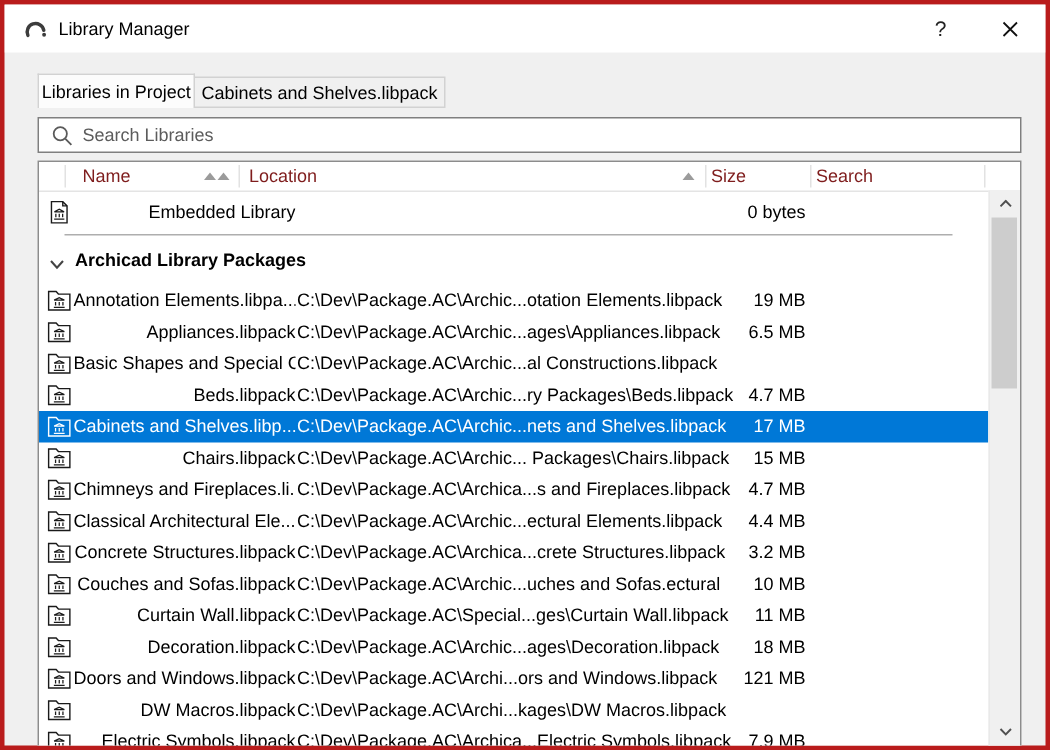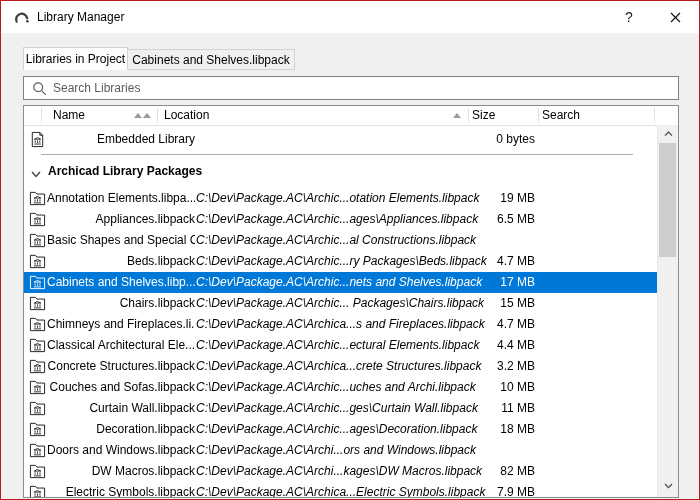--- a/index.html
+++ b/index.html
@@ -1,19 +1,19 @@
 <!DOCTYPE html>
 <html><head>
 <meta charset="utf-8">
 <style>
   html,body{margin:0;padding:0;background:#c8c8c8;}
   *{box-sizing:border-box;}
   .window{
     position:relative;width:700px;height:500px;background:#f0f0f0;
-    border:1px solid #b91c1c;font-family:"Liberation Sans",sans-serif;
+    border:3px solid #b91c1c;font-family:"Liberation Sans",sans-serif;
     color:#000;overflow:hidden;
   }
   
   .titlebar{position:absolute;top:0;left:0;right:0;height:32px;background:#ffffff;}
   .app-logo{position:absolute;left:13px;top:8px;width:16px;height:16px;}
   .win-title{position:absolute;left:36px;top:0;height:32px;line-height:32px;font-size:12px;}
   .cap-btn{position:absolute;top:0;width:46px;height:32px;display:flex;align-items:center;justify-content:center;background:transparent;border:none;font-size:14px;cursor:default;}
   .btn-help{right:47px;font-size:14px;color:#222;}
   .btn-close{right:1px;}
   
@@ -21,31 +21,31 @@
   .tab-active{left:22px;top:46px;width:105px;height:23px;line-height:22px;background:#fcfcfc;border:1px solid #d2d2d2;border-bottom:none;z-index:2;}
   .tab-inactive{left:126px;top:48px;width:168px;height:21px;line-height:20px;background:#f0f0f0;border:1px solid #d2d2d2;}
   
   .search-box{position:absolute;left:22px;top:75px;width:656px;height:24px;background:#fff;border:1px solid #7f7f7f;}
   .search-box svg{position:absolute;left:8px;top:4px;}
   .search-input{position:absolute;left:0;top:0;width:100%;height:100%;border:none;outline:none;background:transparent;padding:0 4px 0 29px;font-family:"Liberation Sans",sans-serif;font-size:12px;color:#000000;}
   .search-input::placeholder{color:#5c5c5c;opacity:1;}
   
   .list-frame{position:absolute;left:22px;top:104px;width:656px;height:393px;background:#fff;border:1px solid #8c8c8c;overflow:hidden;}
   .lv-header{position:absolute;top:0;left:0;right:0;height:20px;background:#fff;border-bottom:1px solid #e4e4e4;font-size:12px;}
-  .hcell{position:absolute;top:0;height:19px;line-height:19px;color:#000000;}
+  .hcell{position:absolute;top:0;height:19px;line-height:19px;color:#7f1d1d;}
   .hsep{position:absolute;top:2px;bottom:2px;width:1px;background:#e2e2e2;}
   .sort-up{position:absolute;top:7px;width:0;height:0;border-left:4px solid transparent;border-right:4px solid transparent;border-bottom:5px solid #9b9b9b;}
   
   .lv-body{position:absolute;top:20px;left:0;right:21px;bottom:0;font-size:12px;overflow:hidden;}
   .lv-row{position:relative;height:21px;white-space:nowrap;color:#000;}
   .lv-row.selected{background:#0078d7;color:#fff;}
   .c-icon{position:absolute;left:5px;top:2px;width:17px;height:17px;color:#1a1a1a;}
   .lv-row.selected .c-icon{color:#ffffff;}
   .c-name{position:absolute;left:23px;top:0;width:148px;height:21px;line-height:21px;overflow:hidden;text-align:right;}
-  .c-loc{position:absolute;left:172px;top:0;height:21px;line-height:21px;font-style:italic;}
+  .c-loc{position:absolute;left:172px;top:0;height:21px;line-height:21px;}
   .c-size{position:absolute;left:430px;top:0;width:81px;height:21px;line-height:21px;text-align:right;}
   .c-status{position:absolute;left:517px;top:0;height:21px;line-height:21px;}
   .row-embedded{margin-top:3px;}
   .group-sep{margin:4px 24px 0 17px;border-top:1px solid #aeaeae;height:0;}
   .group-header{position:relative;height:24px;margin-top:4px;font-weight:bold;}
   .group-header .chev{position:absolute;left:7px;top:8px;color:#444;}
   .group-header .glabel{position:absolute;left:24px;top:0;height:24px;line-height:24px;}
   .rows-start{margin-top:5px;}
   
   .vscroll{position:absolute;top:19px;right:0;width:21px;bottom:0;background:#f0f0f0;border-left:1px solid #e9e9e9;}
@@ -259,35 +259,35 @@
           <div class="lv-row">
     <span class="c-icon">
       <svg width="17" height="17" viewBox="0 0 18 18">
         <path d="M1.5 15.5 V2.5 H6.8 L8.4 4.3 H16.5 V15.5 Z" fill="none" stroke="currentColor" stroke-width="1"></path>
         <path d="M5.4 8.6 L9 6.8 L12.6 8.6 Z" fill="none" stroke="currentColor" stroke-width="0.9"></path>
         <path d="M6.4 9.9 V12.4 M9 9.9 V12.4 M11.6 9.9 V12.4" stroke="currentColor" stroke-width="0.9"></path>
         <path d="M5.2 13.6 H12.8" stroke="currentColor" stroke-width="0.9"></path>
       </svg>
     </span>
     <span class="c-name">Couches and Sofas.libpack</span>
-    <span class="c-loc">C:\Dev\Package.AC\Archic...uches and Archi.libpack</span>
+    <span class="c-loc">C:\Dev\Package.AC\Archic...uches and Sofas.ectural</span>
     <span class="c-size">10 MB</span>
     <span class="c-status"></span>
   </div>
           <div class="lv-row">
     <span class="c-icon">
       <svg width="17" height="17" viewBox="0 0 18 18">
         <path d="M1.5 15.5 V2.5 H6.8 L8.4 4.3 H16.5 V15.5 Z" fill="none" stroke="currentColor" stroke-width="1"></path>
         <path d="M5.4 8.6 L9 6.8 L12.6 8.6 Z" fill="none" stroke="currentColor" stroke-width="0.9"></path>
         <path d="M6.4 9.9 V12.4 M9 9.9 V12.4 M11.6 9.9 V12.4" stroke="currentColor" stroke-width="0.9"></path>
         <path d="M5.2 13.6 H12.8" stroke="currentColor" stroke-width="0.9"></path>
       </svg>
     </span>
     <span class="c-name">Curtain Wall.libpack</span>
-    <span class="c-loc">C:\Dev\Package.AC\Archic...ges\Curtain Wall.libpack</span>
+    <span class="c-loc">C:\Dev\Package.AC\Special...ges\Curtain Wall.libpack</span>
     <span class="c-size">11 MB</span>
     <span class="c-status"></span>
   </div>
           <div class="lv-row">
     <span class="c-icon">
       <svg width="17" height="17" viewBox="0 0 18 18">
         <path d="M1.5 15.5 V2.5 H6.8 L8.4 4.3 H16.5 V15.5 Z" fill="none" stroke="currentColor" stroke-width="1"></path>
         <path d="M5.4 8.6 L9 6.8 L12.6 8.6 Z" fill="none" stroke="currentColor" stroke-width="0.9"></path>
         <path d="M6.4 9.9 V12.4 M9 9.9 V12.4 M11.6 9.9 V12.4" stroke="currentColor" stroke-width="0.9"></path>
         <path d="M5.2 13.6 H12.8" stroke="currentColor" stroke-width="0.9"></path>
@@ -302,34 +302,34 @@
     <span class="c-icon">
       <svg width="17" height="17" viewBox="0 0 18 18">
         <path d="M1.5 15.5 V2.5 H6.8 L8.4 4.3 H16.5 V15.5 Z" fill="none" stroke="currentColor" stroke-width="1"></path>
         <path d="M5.4 8.6 L9 6.8 L12.6 8.6 Z" fill="none" stroke="currentColor" stroke-width="0.9"></path>
         <path d="M6.4 9.9 V12.4 M9 9.9 V12.4 M11.6 9.9 V12.4" stroke="currentColor" stroke-width="0.9"></path>
         <path d="M5.2 13.6 H12.8" stroke="currentColor" stroke-width="0.9"></path>
       </svg>
     </span>
     <span class="c-name">Doors and Windows.libpack</span>
     <span class="c-loc">C:\Dev\Package.AC\Archi...ors and Windows.libpack</span>
+    <span class="c-size">121 MB</span>
     <span class="c-status"></span>
   </div>
           <div class="lv-row">
     <span class="c-icon">
       <svg width="17" height="17" viewBox="0 0 18 18">
         <path d="M1.5 15.5 V2.5 H6.8 L8.4 4.3 H16.5 V15.5 Z" fill="none" stroke="currentColor" stroke-width="1"></path>
         <path d="M5.4 8.6 L9 6.8 L12.6 8.6 Z" fill="none" stroke="currentColor" stroke-width="0.9"></path>
         <path d="M6.4 9.9 V12.4 M9 9.9 V12.4 M11.6 9.9 V12.4" stroke="currentColor" stroke-width="0.9"></path>
         <path d="M5.2 13.6 H12.8" stroke="currentColor" stroke-width="0.9"></path>
       </svg>
     </span>
     <span class="c-name">DW Macros.libpack</span>
     <span class="c-loc">C:\Dev\Package.AC\Archi...kages\DW Macros.libpack</span>
-    <span class="c-size">82 MB</span>
     <span class="c-status"></span>
   </div>
           <div class="lv-row">
     <span class="c-icon">
       <svg width="17" height="17" viewBox="0 0 18 18">
         <path d="M1.5 15.5 V2.5 H6.8 L8.4 4.3 H16.5 V15.5 Z" fill="none" stroke="currentColor" stroke-width="1"></path>
         <path d="M5.4 8.6 L9 6.8 L12.6 8.6 Z" fill="none" stroke="currentColor" stroke-width="0.9"></path>
         <path d="M6.4 9.9 V12.4 M9 9.9 V12.4 M11.6 9.9 V12.4" stroke="currentColor" stroke-width="0.9"></path>
         <path d="M5.2 13.6 H12.8" stroke="currentColor" stroke-width="0.9"></path>
       </svg>

